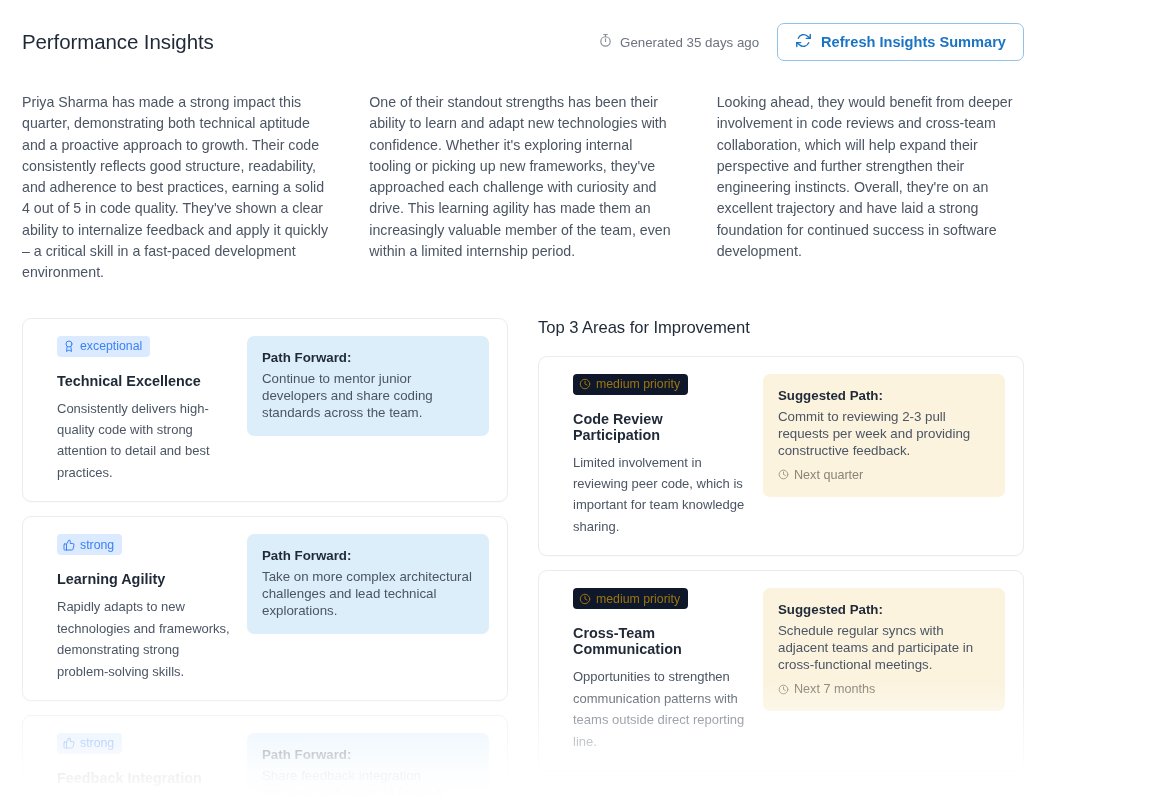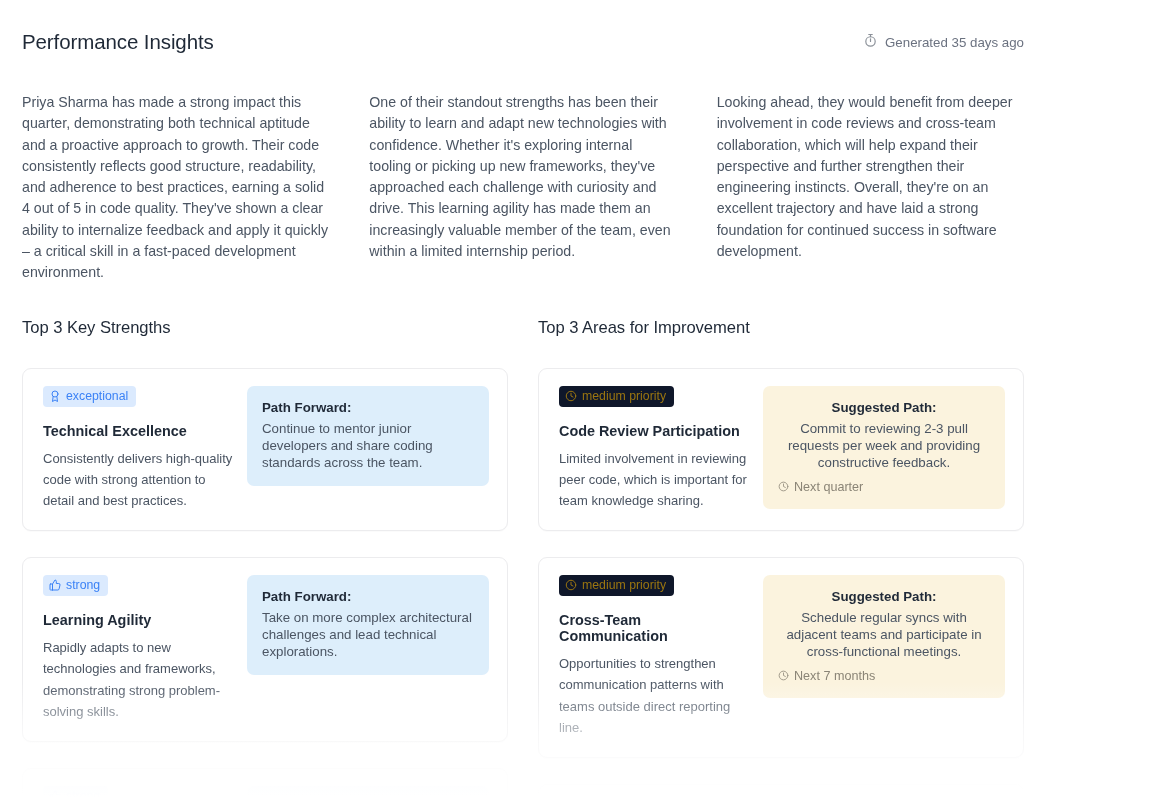--- a/index.html
+++ b/index.html
@@ -96,25 +96,24 @@
     margin-bottom: 18px;
     letter-spacing: -0.05px;
   }
 
   .card-list { display: flex; flex-direction: column; gap: 14px; }
 
   .card {
     border: 1px solid #ececee;
     border-radius: 9px;
     background: #ffffff;
-    padding: 17px 18px 18px 20px;
+    padding: 17px 18px 18px 34px;
     display: flex;
     gap: 14px;
     box-shadow: 0 1px 1px rgba(16,24,40,0.02);
-    margin-top: 12px;
   }
   .card-main { flex: 1 1 0; min-width: 0; }
   .card-side { flex: 0 0 242px; }
 
   .badge {
     display: inline-flex;
     align-items: center;
     gap: 5px;
     height: 21px;
     padding: 0 8px 0 6px;
@@ -139,21 +138,21 @@
     font-size: 13px;
     line-height: 21.4px;
     color: #4b5563;
   }
 
   .panel {
     border-radius: 7px;
     padding: 14px 15px 15px 15px;
   }
   .panel-blue  { background: #ddeefb; }
-  .panel-amber { background: #fbf3de; text-align: center; }
+  .panel-amber { background: #fbf3de; }
 
   .panel-label {
     font-size: 13.3px;
     font-weight: 700;
     color: #1f2937;
     margin-bottom: 5px;
   }
   .panel-text {
     font-size: 13.3px;
     line-height: 17px;
@@ -198,33 +197,43 @@
           <svg width="15" height="15" viewBox="0 0 24 24" fill="none" stroke="#8b9199" stroke-width="1.9" stroke-linecap="round">
             <circle cx="12" cy="13.5" r="7.5"></circle>
             <line x1="12" y1="13.5" x2="12" y2="9.2"></line>
             <line x1="9.2" y1="2.4" x2="14.8" y2="2.4"></line>
             <line x1="12" y1="2.4" x2="12" y2="6"></line>
           </svg>
         </span>
         <span>Generated 35 days ago</span>
       </div>
 
+      <button class="refresh-btn">
+        <span class="refresh-icon">
+          <svg width="17" height="17" viewBox="0 0 24 24" fill="none" stroke="#1a74c4" stroke-width="2" stroke-linecap="round" stroke-linejoin="round">
+            <polyline points="21.5 3.5 21.5 9 16 9"></polyline>
+            <polyline points="2.5 20.5 2.5 15 8 15"></polyline>
+            <path d="M4.6 9a8 8 0 0 1 13.1-3L21.5 9"></path>
+            <path d="M19.4 15a8 8 0 0 1-13.1 3L2.5 15"></path>
+          </svg>
+        </span>
+        <span>Refresh Insights Summary</span>
+      </button>
     </div>
   </div>
 
   <div class="summary">
     <p>Priya Sharma has made a strong impact this quarter, demonstrating both technical aptitude and a proactive approach to growth. Their code consistently reflects good structure, readability, and adherence to best practices, earning a solid 4 out of 5 in code quality. They've shown a clear ability to internalize feedback and apply it quickly – a critical skill in a fast-paced development environment.</p>
     <p>One of their standout strengths has been their ability to learn and adapt new technologies with confidence. Whether it's exploring internal tooling or picking up new frameworks, they've approached each challenge with curiosity and drive. This learning agility has made them an increasingly valuable member of the team, even within a limited internship period.</p>
     <p>Looking ahead, they would benefit from deeper involvement in code reviews and cross-team collaboration, which will help expand their perspective and further strengthen their engineering instincts. Overall, they're on an excellent trajectory and have laid a strong foundation for continued success in software development.</p>
   </div>
 
   <div class="columns">
 
     <div>
-      <div class="section-title">Top 3 Key Strengths</div>
       <div class="card-list">
 
         <div class="card">
           <div class="card-main">
             <span class="badge badge-blue">
               <span>
                 <svg width="12" height="12" viewBox="0 0 24 24" fill="none" stroke="#3b82f6" stroke-width="2" stroke-linecap="round" stroke-linejoin="round">
                   <circle cx="12" cy="8" r="6"></circle>
                   <polyline points="8.2 13.8 7 23 12 20 17 23 15.8 13.8"></polyline>
                 </svg>

